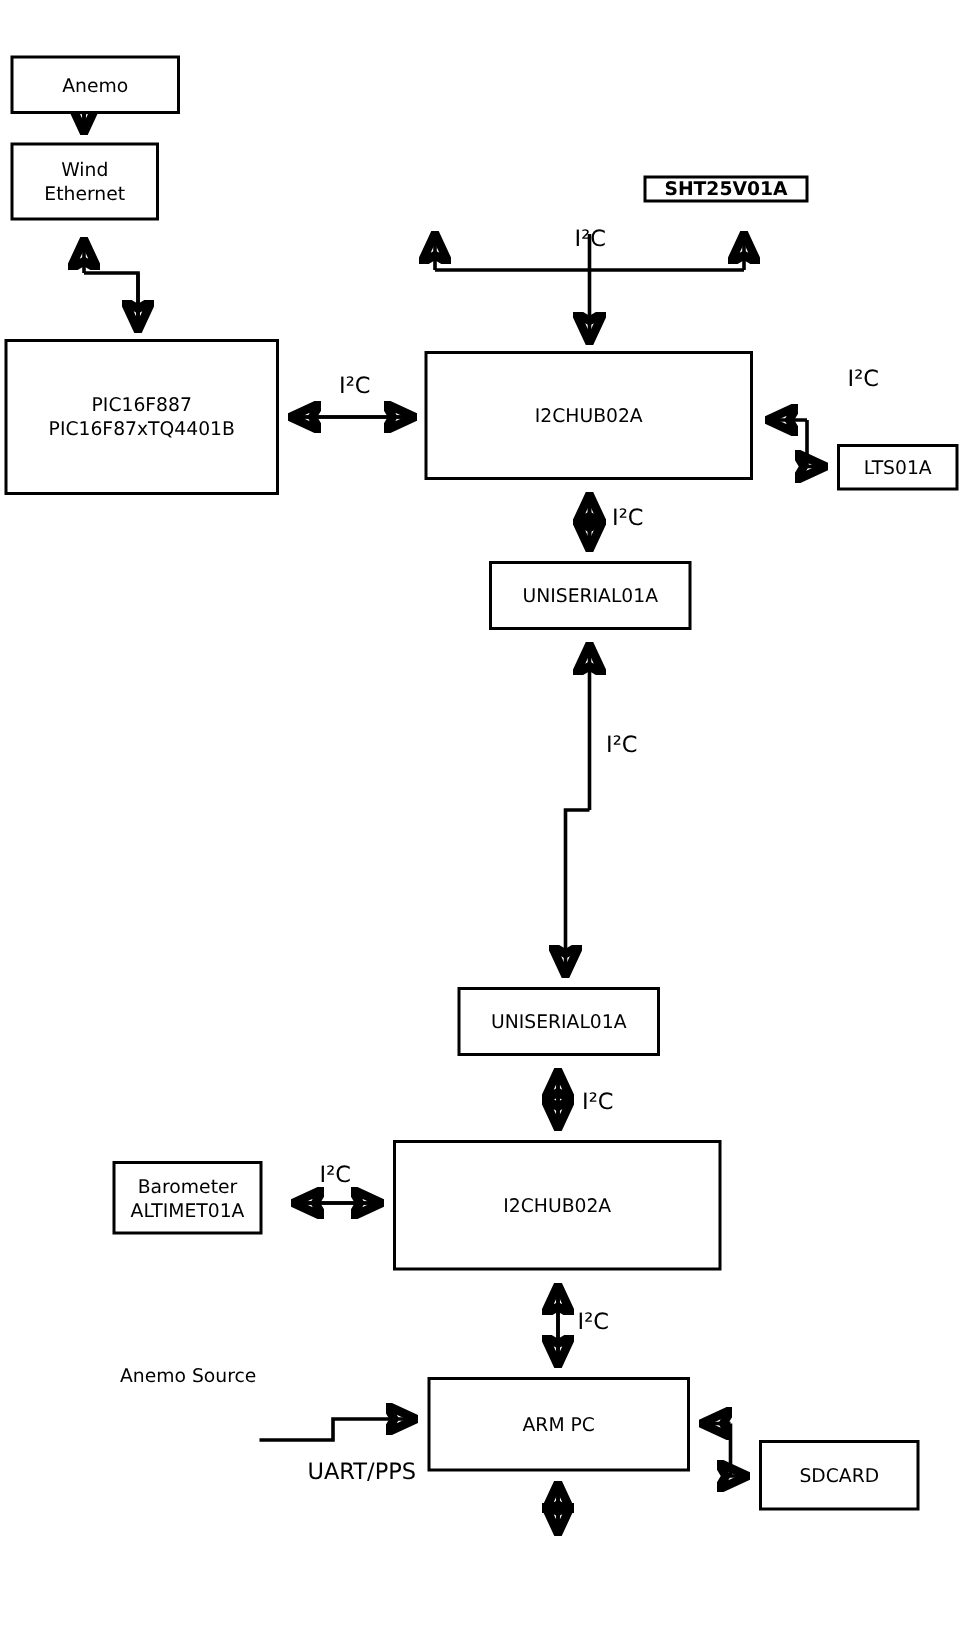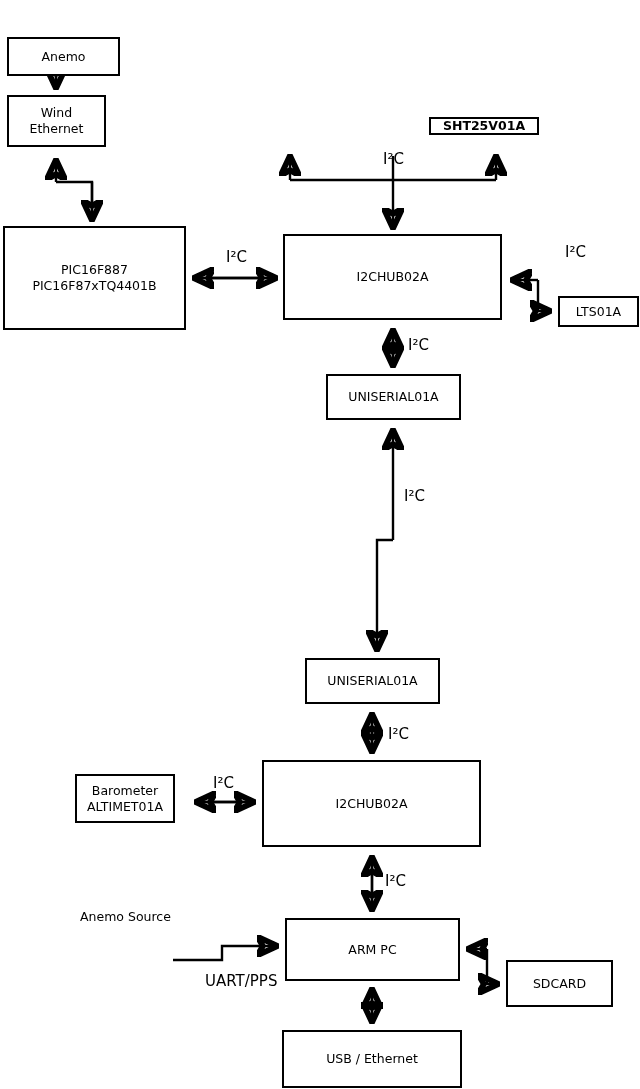--- a/index.html
+++ b/index.html
@@ -141,21 +141,20 @@
   <div class="node" style="left:75px; top:774px; width:100px; height:49px;">Barometer
 ALTIMET01A</div>
 
   <div class="node" style="left:262px; top:760px; width:219px; height:87px;">I2CHUB02A</div>
 
 
   <div class="node" style="left:506px; top:960px; width:107px; height:47px;">SDCARD</div>
 
   <div class="node" style="left:285px; top:918px; width:175px; height:63px;">ARM PC</div>
 
-  <div class="node" style="left:282px; top:1030px; width:180px; height:58px;">USB / Ethernet</div>
 
   <div class="edge-label" style="left:226px; top:250px;">I²C</div>
 
   <div class="edge-label" style="left:383px; top:152px;">I²C</div>
 
   <div class="edge-label" style="left:565px; top:245px;">I²C</div>
 
   <div class="edge-label" style="left:408px; top:338px;">I²C</div>
 
   <div class="edge-label" style="left:404px; top:489px;">I²C</div>

